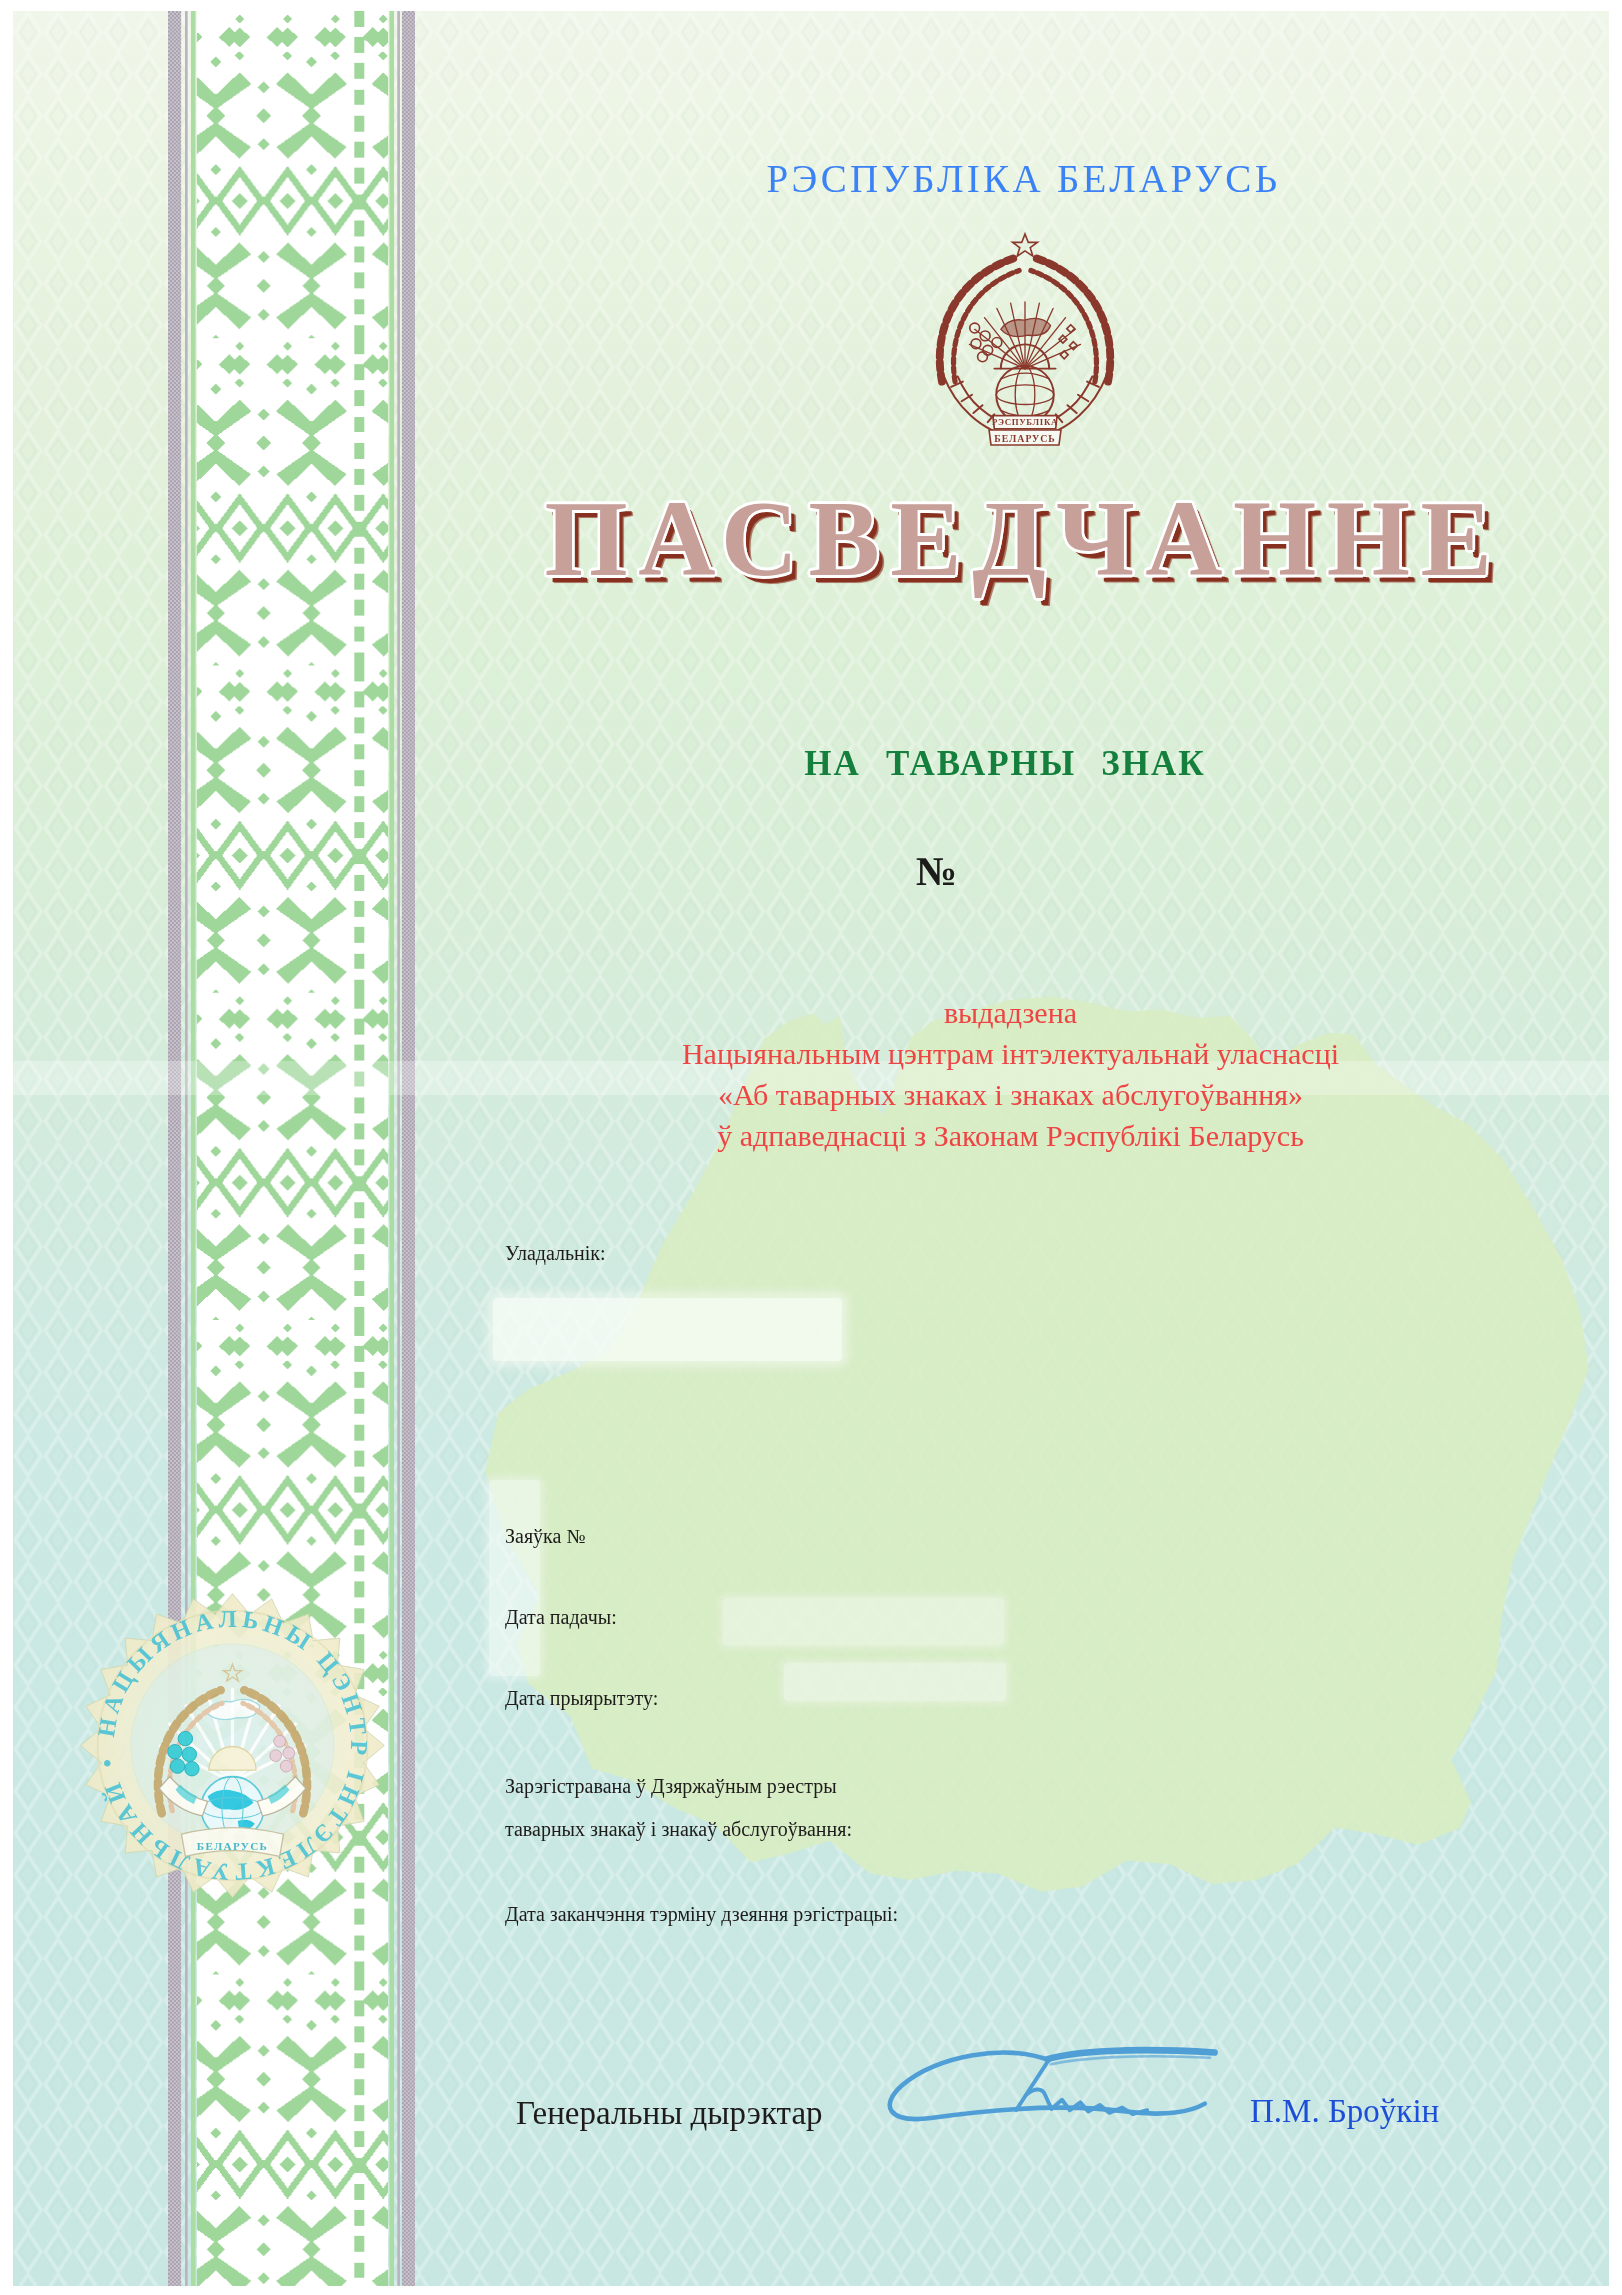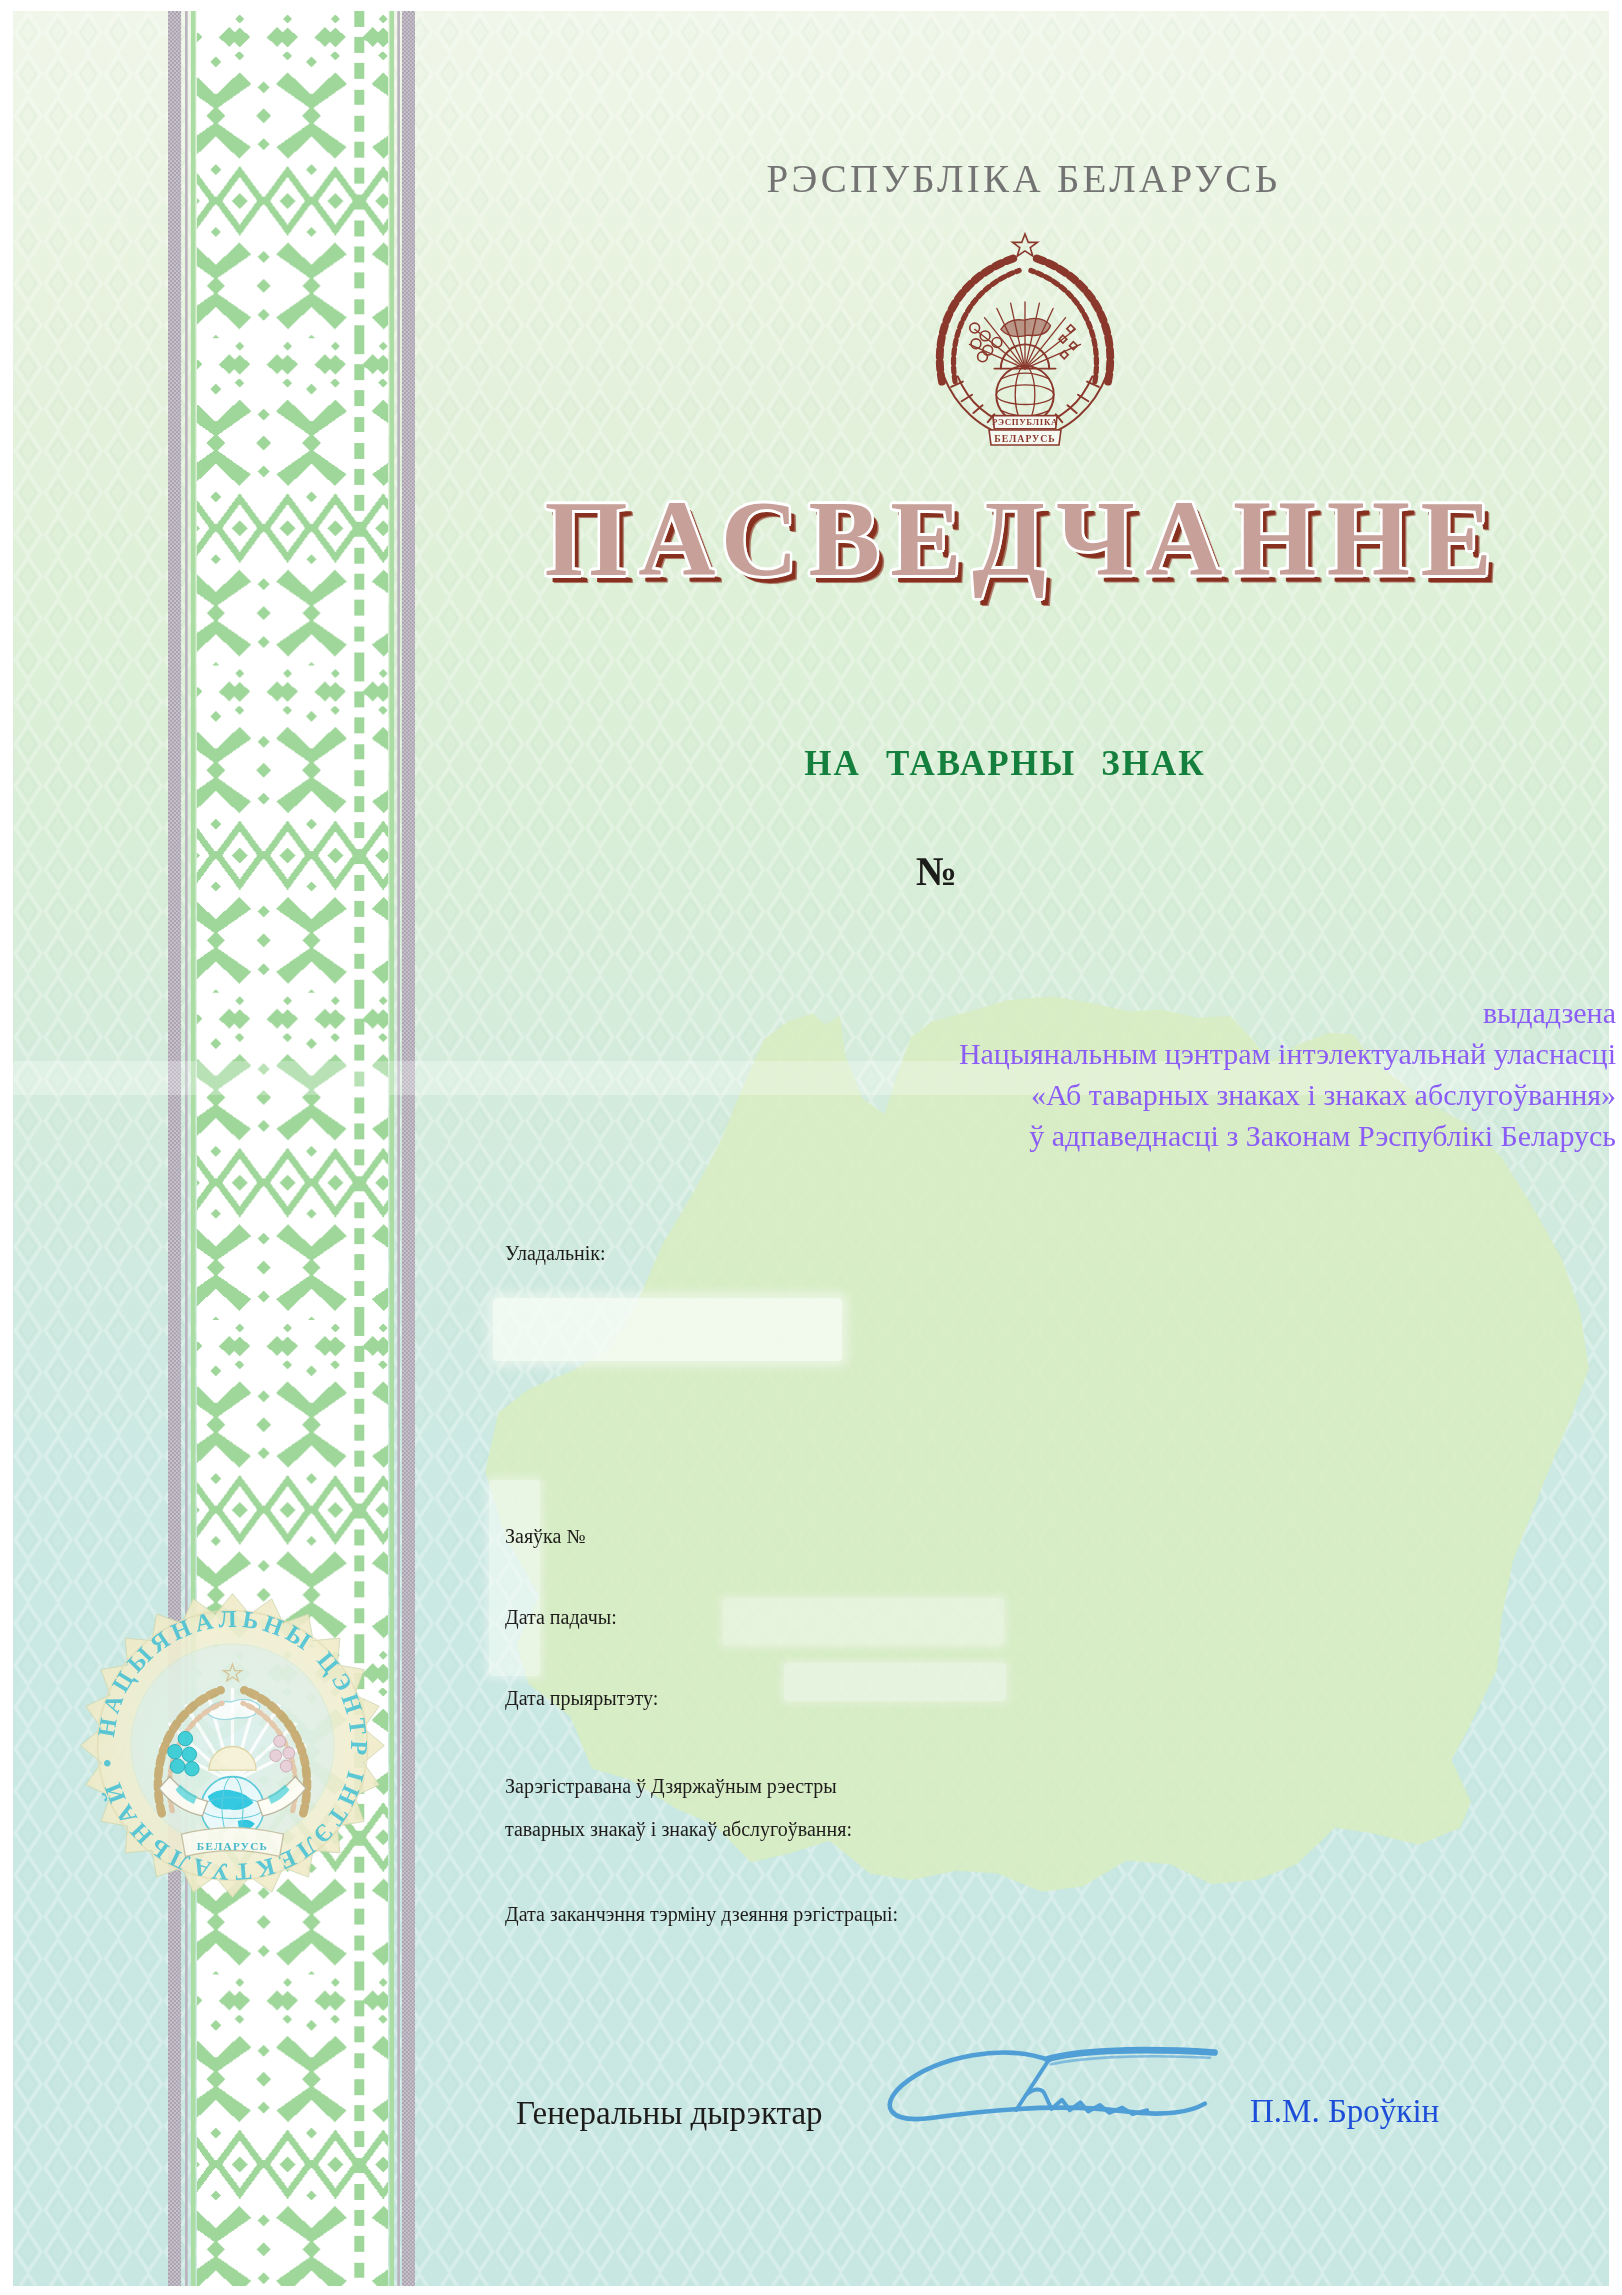--- a/index.html
+++ b/index.html
@@ -9,32 +9,32 @@
          background:linear-gradient(180deg,#f0f6e9 0%,#eaf4e2 8%,#e4f1dc 16%,#def0d8 26%,
                     #d9eed7 36%,#d5ecdb 45%,#d0eae0 54%,#cce9e3 64%,#c9e8e4 78%,#c8e7e3 100%);}
   .texture{position:absolute;left:13px;top:10.5px;width:1596px;height:2275px;}
   .band{position:absolute;left:168px;top:10.5px;width:247px;height:2275px;}
   .mapwm{position:absolute;left:461px;top:982px;width:1152px;height:936px;}
   .emblem{position:absolute;left:917px;top:230px;width:216px;height:217px;}
   .seal{position:absolute;left:77px;top:1590px;width:311px;height:311px;opacity:.96;}
   .sig{position:absolute;left:851px;top:2025px;width:380px;height:118px;}
 
   .country{position:absolute;left:425px;top:156px;width:1197px;text-align:center;
-           font-size:39px;letter-spacing:3.3px;color:#737373;}
+           font-size:39px;letter-spacing:3.3px;color:#3b82f6;}
   .title{position:absolute;left:425px;top:486px;width:1197px;text-align:center;
          font-size:107px;font-weight:bold;letter-spacing:10.5px;color:#c6a099;line-height:107px;
          text-shadow:
            -2px -2px 0 #ffffff, 2px -2px 0 #ffffff, -2px 2px 0 #ffffff, 2px 2px 0 #ffffff,
            0 -2.6px 0 #ffffff, 0 2.6px 0 #ffffff, -2.6px 0 0 #ffffff, 2.6px 0 0 #ffffff,
            5.9px 6.5px 0 #87301f, 7.2px 7.9px 0.7px rgba(135,48,31,.65);}
   .subtitle{position:absolute;left:425px;top:744px;width:1160px;text-align:center;
             font-size:35px;font-weight:bold;color:#15803d;letter-spacing:2px;word-spacing:14.4px;}
   .numsym{position:absolute;left:916px;top:847px;font-size:41px;font-weight:bold;color:#1c1c1a;}
-  .issued{position:absolute;left:445px;top:992px;width:1171px;text-align:right;
-          font-size:30px;color:#8b5cf6;line-height:41px;}
+  .issued{position:absolute;left:425px;top:992px;width:1171px;text-align:center;
+          font-size:30px;color:#ef4444;line-height:41px;}
   .lbl{position:absolute;font-size:20px;color:#1d1c1a;white-space:nowrap;}
   .reg{line-height:43px;}
   .wipe{position:absolute;border-radius:3.9px;}
   .w1{left:493px;top:1298px;width:349px;height:63px;background:rgba(247,252,246,.8);
       box-shadow:0 0 9.2px 5.2px rgba(247,252,246,.55);}
   .w2{left:489px;top:1480px;width:51px;height:196px;background:rgba(245,251,247,.6);
       box-shadow:0 0 6.5px 3.9px rgba(245,251,247,.4);}
   .w3{left:723px;top:1598px;width:281px;height:47px;background:rgba(243,250,244,.5);
       box-shadow:0 0 6.5px 3.9px rgba(243,250,244,.35);}
   .w4{left:784px;top:1663px;width:222px;height:38px;background:rgba(243,250,244,.55);

